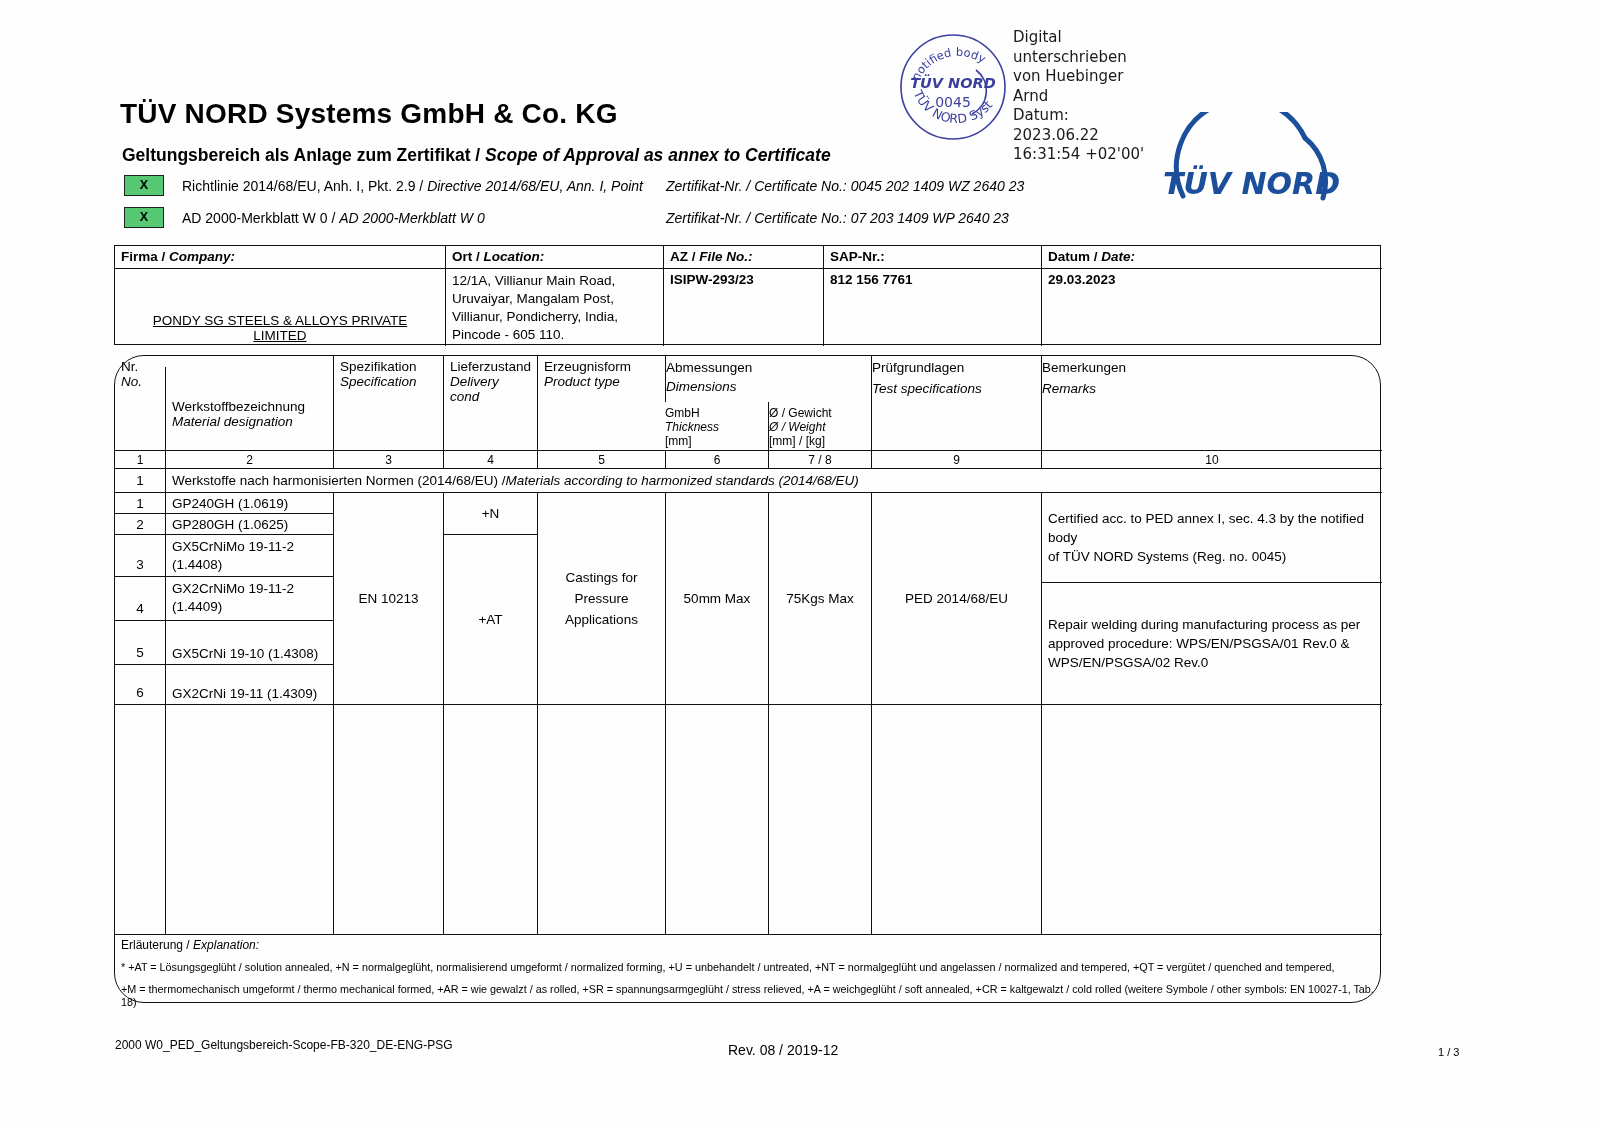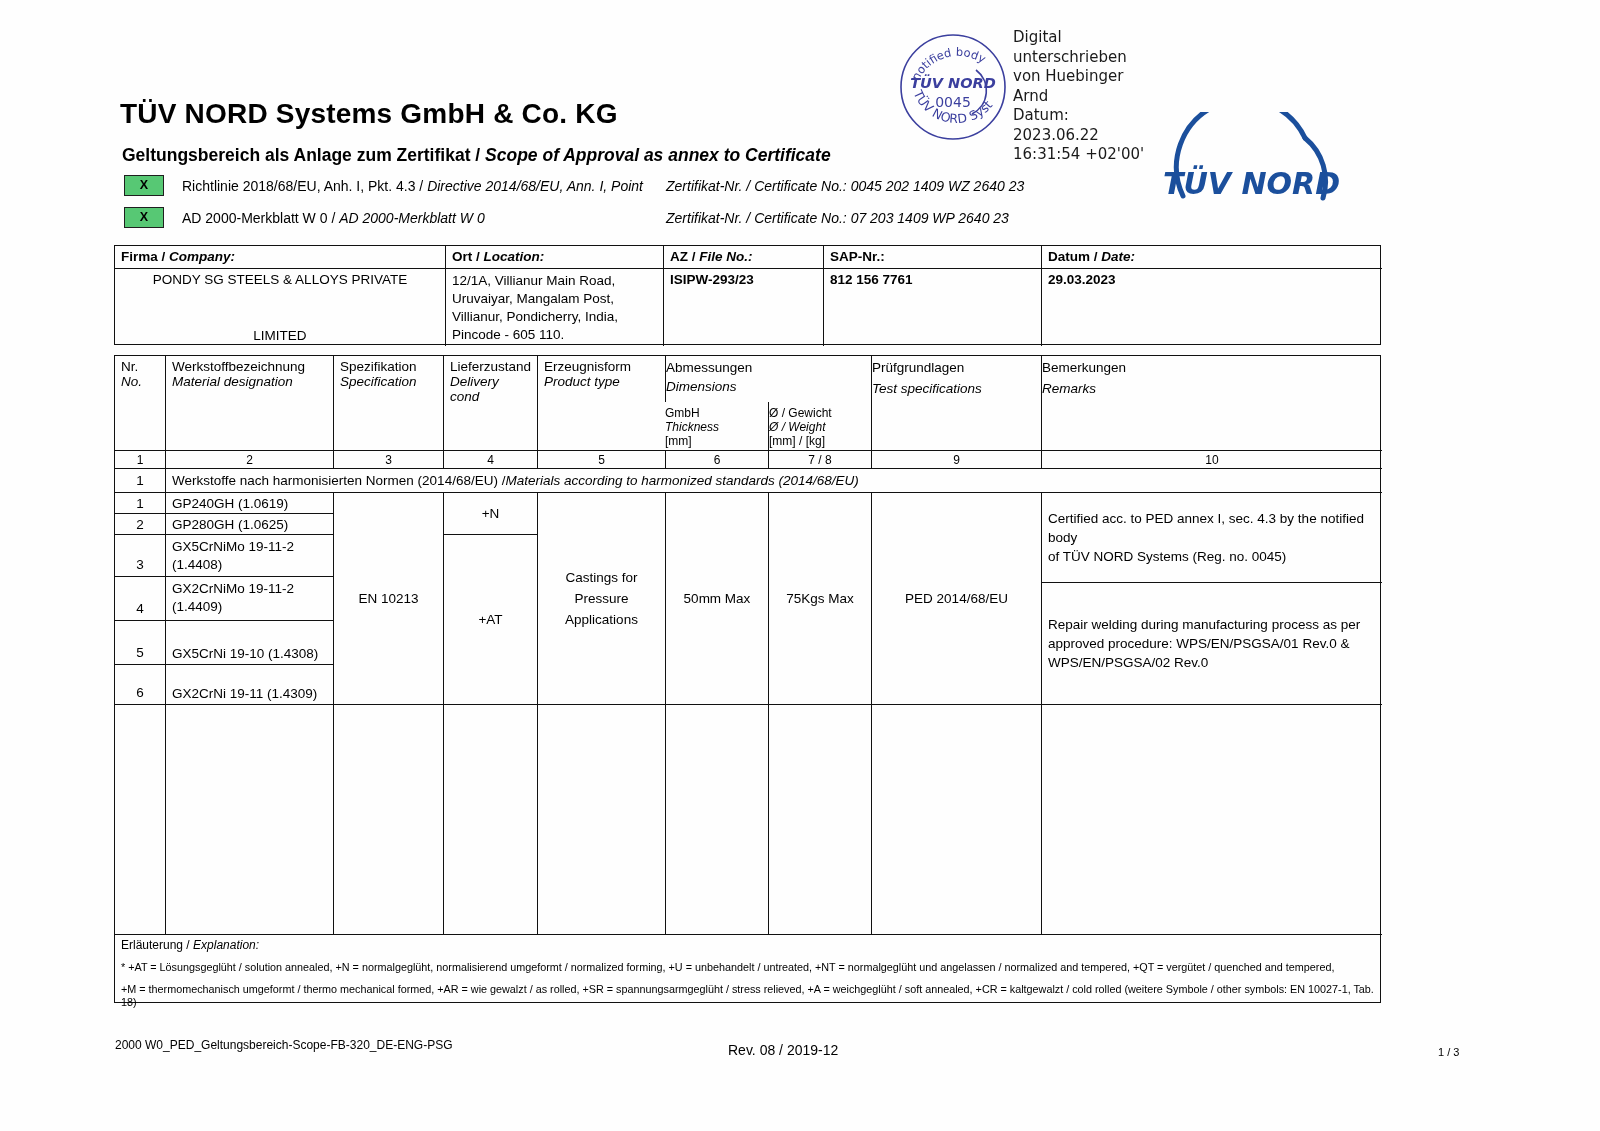--- a/index.html
+++ b/index.html
@@ -54,21 +54,21 @@
 
 <div class="page">
 
   <div class="h-title">TÜV NORD Systems GmbH &amp; Co. KG</div>
   <div class="h-sub"><span>Geltungsbereich als Anlage zum Zertifikat / </span><i>Scope of Approval as annex to Certificate</i></div>
 
   <div class="chk-row" style="left:124px;top:175px;">
     <div class="chk">
         <span>X</span>
       </div>
-    <div class="chk-txt"><span>Richtlinie 2018/68/EU, Anh. I, Pkt. 4.3 / </span><i>Directive 2014/68/EU, Ann. I, Point</i></div>
+    <div class="chk-txt"><span>Richtlinie 2014/68/EU, Anh. I, Pkt. 2.9 / </span><i>Directive 2014/68/EU, Ann. I, Point</i></div>
   </div>
   <div class="cert-no" style="left:666px;top:178px;">Zertifikat-Nr. / Certificate No.: 0045 202 1409 WZ 2640 23</div>
 
   <div class="chk-row" style="left:124px;top:207px;">
     <div class="chk">
         <span>X</span>
       </div>
     <div class="chk-txt"><span>AD 2000-Merkblatt W 0 / </span><i>AD 2000-Merkblatt W 0</i></div>
   </div>
   <div class="cert-no" style="left:666px;top:210px;">Zertifikat-Nr. / Certificate No.: 07 203 1409 WP 2640 23</div>
@@ -109,42 +109,42 @@
   </div>
 
   <div class="tbl" style="left:114px;top:245px;width:1267px;height:100px;">
 
     <div class="cell pad b" style="left:0;top:0;width:330px;height:22px;"><span>Firma / </span><i>Company:</i></div>
     <div class="cell pad b bl" style="left:330px;top:0;width:218px;height:22px;"><span>Ort / </span><i>Location:</i></div>
     <div class="cell pad b bl" style="left:548px;top:0;width:160px;height:22px;"><span>AZ / </span><i>File No.:</i></div>
     <div class="cell pad b bl" style="left:708px;top:0;width:218px;height:22px;">SAP-Nr.:</div>
     <div class="cell pad b bl" style="left:926px;top:0;width:341px;height:22px;"><span>Datum / </span><i>Date:</i></div>
 
-    <div class="cell pad bt col mid" style="left:0;top:22px;width:330px;height:78px;justify-content:space-between;">
+    <div class="cell pad bt col mid" style="left:0;top:22px;width:330px;height:78px;justify-content:flex-end;text-decoration:underline;">
       <div>PONDY SG STEELS &amp; ALLOYS PRIVATE</div>
       <div>LIMITED</div>
     </div>
     <div class="cell pad bt bl col" style="left:330px;top:22px;width:218px;height:78px;line-height:18px;">
       <div>12/1A, Villianur Main Road,</div>
       <div>Uruvaiyar, Mangalam Post,</div>
       <div>Villianur, Pondicherry, India,</div>
       <div>Pincode - 605 110.</div>
     </div>
     <div class="cell pad bt bl b" style="left:548px;top:22px;width:160px;height:78px;">ISIPW-293/23</div>
     <div class="cell pad bt bl b" style="left:708px;top:22px;width:218px;height:78px;">812 156 7761</div>
     <div class="cell pad bt bl b" style="left:926px;top:22px;width:341px;height:78px;">29.03.2023</div>
   </div>
 
-  <div class="tbl" style="left:114px;top:355px;width:1267px;height:648px;">
+  <div class="tbl" style="left:114px;top:355px;width:1267px;height:648px;border-radius:30px;">
 
     <div class="cell pad col" style="left:0;top:0;width:50px;height:94px;">
       <div>Nr.</div>
       <div class="i">No.</div>
     </div>
-    <div class="cell pad bl col" style="left:50px;top:0;width:168px;height:94px;">
+    <div class="cell pad bl col" style="left:50px;top:11px;width:168px;height:94px;justify-content:center;">
       <div>Werkstoffbezeichnung</div>
       <div class="i">Material designation</div>
     </div>
     <div class="cell pad bl col" style="left:218px;top:0;width:110px;height:94px;">
       <div>Spezifikation</div>
       <div class="i">Specification</div>
     </div>
     <div class="cell pad bl col" style="left:328px;top:0;width:94px;height:94px;">
       <div>Lieferzustand</div>
       <div class="i">Delivery cond</div>

